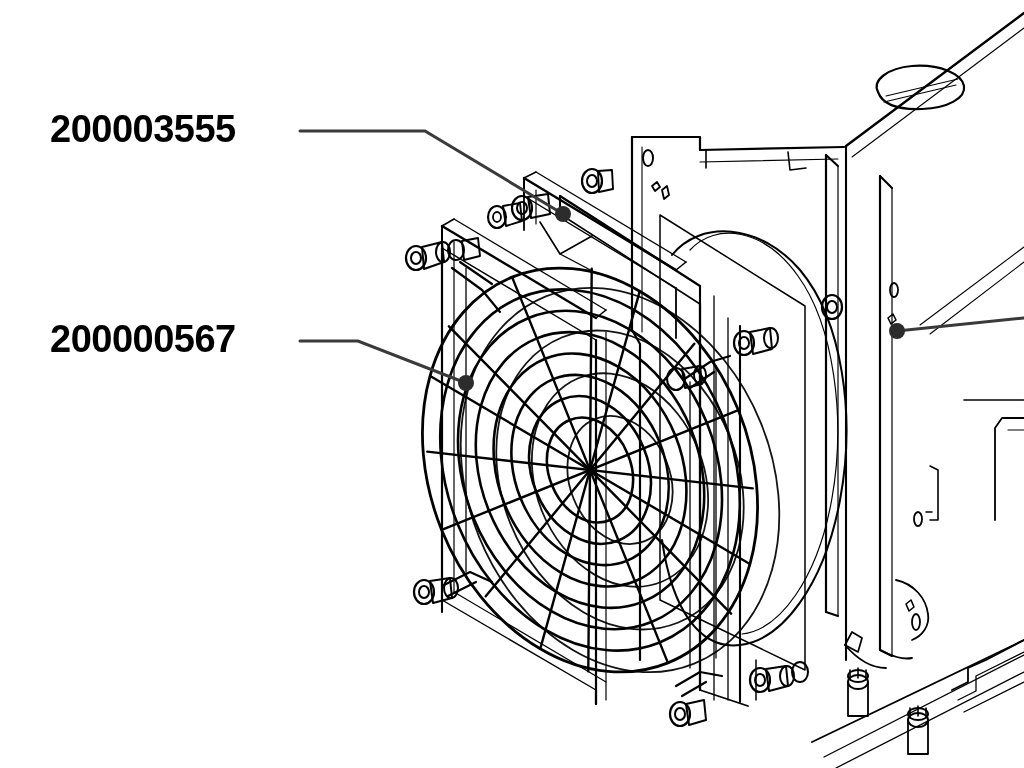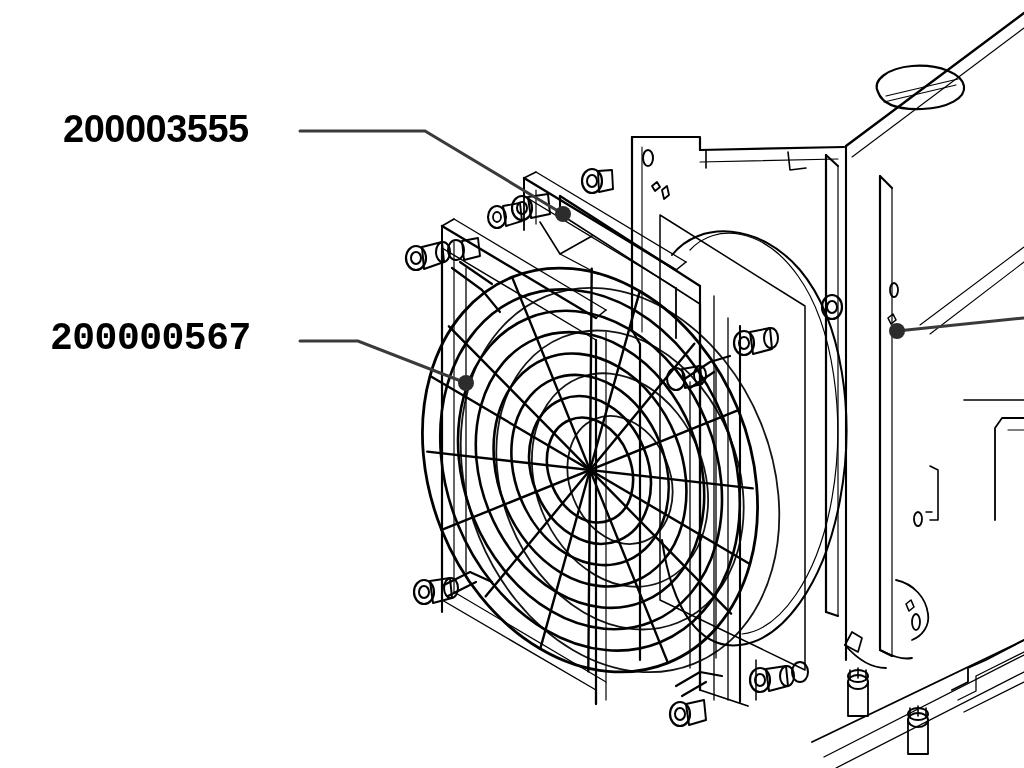--- a/index.html
+++ b/index.html
@@ -27,22 +27,22 @@
   .callout-text {
     position: absolute;
     font-family: "Liberation Sans", sans-serif;
     font-weight: bold;
     font-size: 38px;
     letter-spacing: -0.5px;
     color: #000000;
     white-space: nowrap;
     line-height: 1;
   }
-  #label-200003555 { left: 50px; top: 110px; margin-left: 13px; }
-  #label-200000567 { left: 50px; top: 320px; font-family: Liberation Mono, monospace; }
+  #label-200003555 { left: 50px; top: 110px; }
+  #label-200000567 { left: 50px; top: 320px; }
 </style>
 </head>
 <body>
 
 <div id="stage">
 
   <svg id="drawing" viewBox="0 0 1024 768" xmlns="http://www.w3.org/2000/svg">
     <defs>
       <clipPath id="clip-stage">
           <rect x="0" y="0" width="1024" height="768"></rect>

